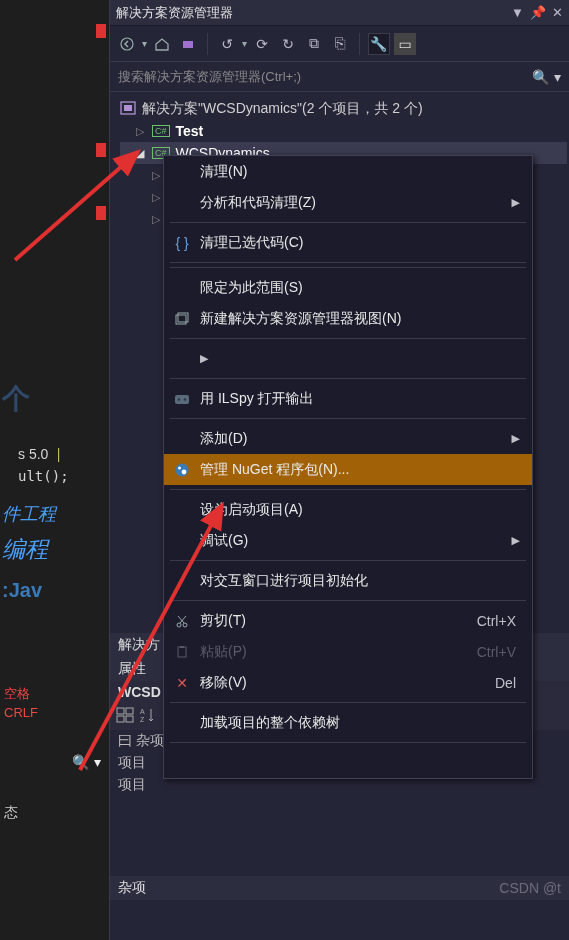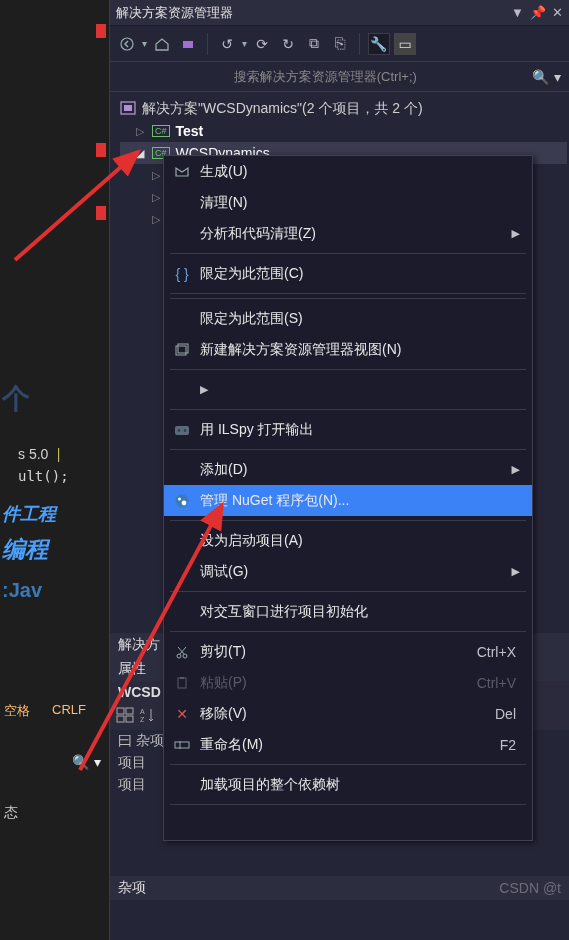--- a/index.html
+++ b/index.html
@@ -2,50 +2,50 @@
 <html><head>
 <meta charset="utf-8">
 <style>
 * { margin: 0; padding: 0; box-sizing: border-box; font-family: "Microsoft YaHei", "Segoe UI", sans-serif; }
 body { width: 569px; height: 940px; background: #1a1a2e; color: #d0d0d0; font-size: 14px; overflow: hidden; position: relative; }
 .main { display: flex; height: 100%; }
 .left-strip { width: 110px; background: #1e1e1e; position: relative; padding-top: 10px; border-right: 1px solid #3a3a4a; }
 .left-strip .bits { padding: 8px 6px; }
 .small-txt { color: #9aa; font-size: 13px; margin-top: 8px; }
 .code-txt { color: #d5d5d5; font-family: Consolas, monospace; font-size: 14px; margin: 6px 16px; }
-.blue-txt { color: #4aa0ff; font-style: italic; font-weight: bold; }
+.blue-txt { color: #4aa0ff; font-style: italic; }
 .pipe-y { color: #bdbd5c; }
 .red-bar { background: #d33; height: 14px; width: 10px; display: inline-block; margin: 6px 0 6px 90px; }
-.status-row { position: absolute; bottom: 220px; left: 4px; color: #fdba74; font-size: 13px; display: flex; gap: 22px; }
+.status-row { position: absolute; bottom: 220px; left: 4px; color: #ef4444; font-size: 13px; display: flex; gap: 2px; flex-direction: column; }
 .search-row { position: absolute; bottom: 170px; right: 8px; color: #eee; }
 .state-txt { position: absolute; bottom: 118px; left: 4px; color: #ccc; }
 .right-panel { flex: 1; background: #252538; display: flex; flex-direction: column; }
 .panel-title { background: #2d2d40; height: 26px; display: flex; align-items: center; padding: 0 6px; color: #e0e0e0; font-size: 13px; border-bottom: 1px solid #1a1a28; }
 .panel-title .spacer { flex: 1; }
 .panel-title .ic { margin-left: 6px; color: #b8b8c8; cursor: pointer; }
 .toolbar { height: 36px; display: flex; align-items: center; padding: 0 6px; gap: 4px; border-bottom: 1px solid #3a3a4a; }
 .tb-btn { width: 22px; height: 22px; display: flex; align-items: center; justify-content: center; color: #b8b8c8; cursor: pointer; }
 .tb-sep { width: 1px; height: 22px; background: #3a3a4a; margin: 0 4px; }
 .tb-wrench-box { background: #1a1a28; padding: 2px 4px; border: 1px solid #3a3a4a; }
 .search-bar { height: 30px; display: flex; align-items: center; padding: 0 8px; color: #888; border-bottom: 1px solid #3a3a4a; }
-.search-bar .txt { flex: 1; font-size: 13px; text-align: center; }
+.search-bar .txt { flex: 1; font-size: 13px; }
 .search-bar .mag { color: #c8c8d0; }
 .tree { padding: 6px 2px 6px 10px; }
 .tree-row { display: flex; align-items: center; height: 22px; gap: 6px; cursor: pointer; }
 .sln-icon { color: #b090d0; }
 .indent1 { padding-left: 16px; }
 .indent2 { padding-left: 32px; }
 .cs-icon { border: 1px solid #6bbf6b; color: #6bbf6b; font-size: 9px; padding: 0 2px; }
 .bold { font-weight: bold; color: #fff; }
 .sel-row { background: #3a3a50; color: #fff; }
 .arrow { color: #888; font-size: 11px; width: 10px; }
 .arrow.open { color: #ddd; }
 .context-menu { position: absolute; left: 163px; top: 155px; width: 370px; background: #1b1b2b; border: 1px solid #3f3f55; box-shadow: 2px 2px 6px rgba(0,0,0,0.6); z-index: 50; }
 .menu-item { display: flex; align-items: center; height: 31px; padding: 0 10px 0 0; cursor: pointer; color: #e8e8e8; }
-.menu-item.highlighted { background: #3b82f6; justify-content: flex-end; }
+.menu-item.highlighted { background: #a16207; justify-content: flex-end; }
 .menu-item .icon-slot { width: 36px; display: flex; justify-content: center; color: #9aa; }
 .menu-item .label { flex: 1; font-size: 14px; }
 .menu-item .shortcut { color: #c0c0c8; font-size: 14px; margin-right: 6px; }
 .menu-item .sub-arrow { color: #c0c0c8; font-size: 11px; margin-right: 2px; }
 .menu-item.disabled .label, .menu-item.disabled .shortcut { color: #5a5a6a; }
 .menu-sep { height: 1px; background: #3a3a4a; margin: 4px 6px; }
 .prop-panel { margin-top: auto; }
 .prop-head { background: #2d2d40; padding: 3px 8px; color: #ddd; font-size: 14px; }
 .prop-sub { background: #2a2a3c; padding: 3px 8px; color: #ddd; }
 .prop-tb { display: flex; gap: 6px; padding: 4px 6px; background: #2a2a3c; }
@@ -190,42 +190,34 @@
         </div>
       <div style="height:80px"></div>
       <div class="prop-head">杂项</div>
       <div style="height:40px"></div>
     </div>
   </div>
 </div>
 
 <div class="context-menu">
   <div class="menu-item">
-    <span class="icon-slot">
-      <svg width="16" height="16" viewBox="0 0 16 16">
-          <path d="M2 12V4l6 4 6-4v8z" fill="none" stroke="#9aa" stroke-width="1.2"></path>
-        </svg>
-    </span>
-    <span class="label">生成(U)</span>
-  </div>
-  <div class="menu-item">
       <span class="icon-slot"></span>
       <span class="label">清理(N)</span>
     </div>
   <div class="menu-item">
       <span class="icon-slot"></span>
       <span class="label">分析和代码清理(Z)</span>
       <span class="sub-arrow">▶</span>
     </div>
   <div class="menu-sep"></div>
   <div class="menu-item">
     <span class="icon-slot">
         <span style="color:#6a9ed8">{ }</span>
       </span>
-    <span class="label">限定为此范围(C)</span>
+    <span class="label">清理已选代码(C)</span>
   </div>
   <div class="menu-sep"></div>
   <div class="menu-sep"></div>
   <div class="menu-item">
       <span class="icon-slot"></span>
       <span class="label">限定为此范围(S)</span>
     </div>
   <div class="menu-item">
     <span class="icon-slot">
         <svg width="16" height="14" viewBox="0 0 16 14">
@@ -303,30 +295,20 @@
       </span>
     <span class="label">粘贴(P)</span>
       <span class="shortcut">Ctrl+V</span>
   </div>
   <div class="menu-item">
     <span class="icon-slot">
         <span style="color:#d55">✕</span>
       </span>
     <span class="label">移除(V)</span>
       <span class="shortcut">Del</span>
-  </div>
-  <div class="menu-item">
-    <span class="icon-slot">
-        <svg width="16" height="12" viewBox="0 0 16 12">
-          <rect x="1" y="3" width="14" height="6" fill="none" stroke="#9aa"></rect>
-          <path d="M6 2v8" stroke="#9aa"></path>
-        </svg>
-      </span>
-    <span class="label">重命名(M)</span>
-      <span class="shortcut">F2</span>
   </div>
   <div class="menu-sep"></div>
   <div class="menu-item">
       <span class="icon-slot"></span>
       <span class="label">加载项目的整个依赖树</span>
     </div>
   <div class="menu-sep"></div>
   <div class="menu-item">
     
     

